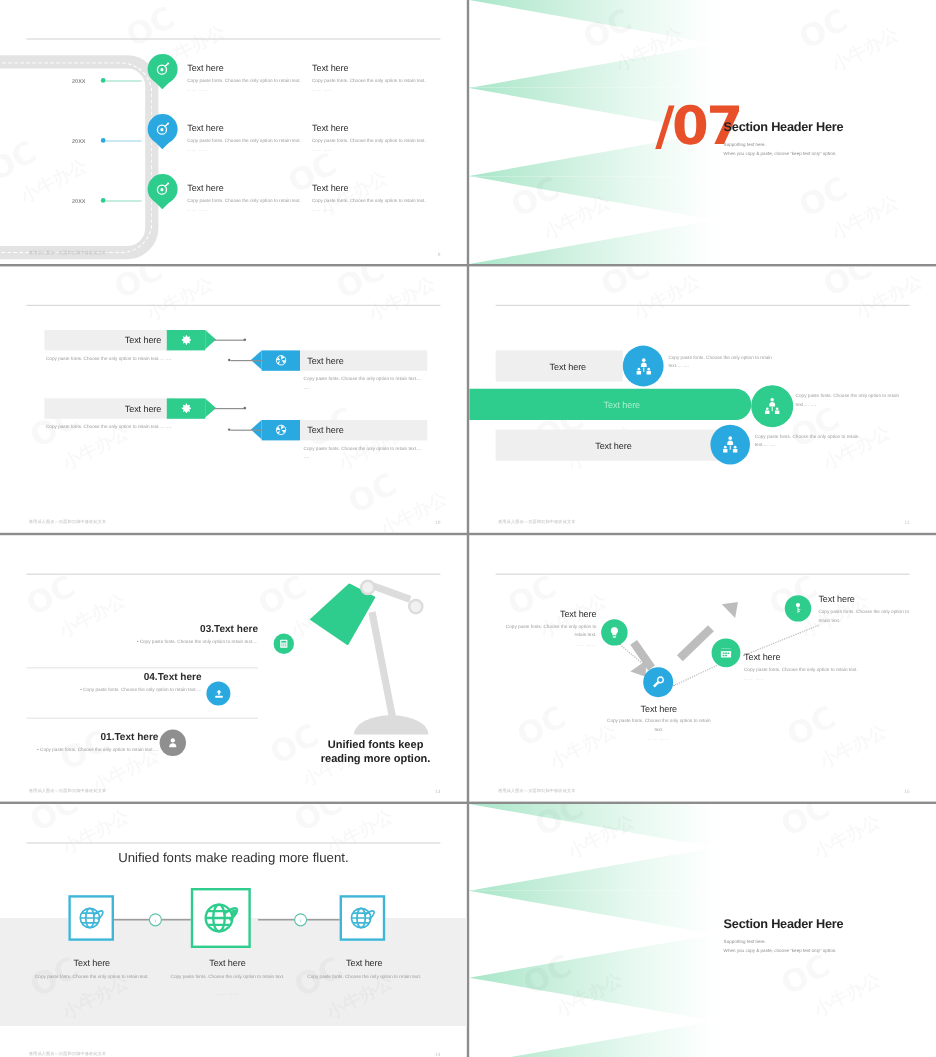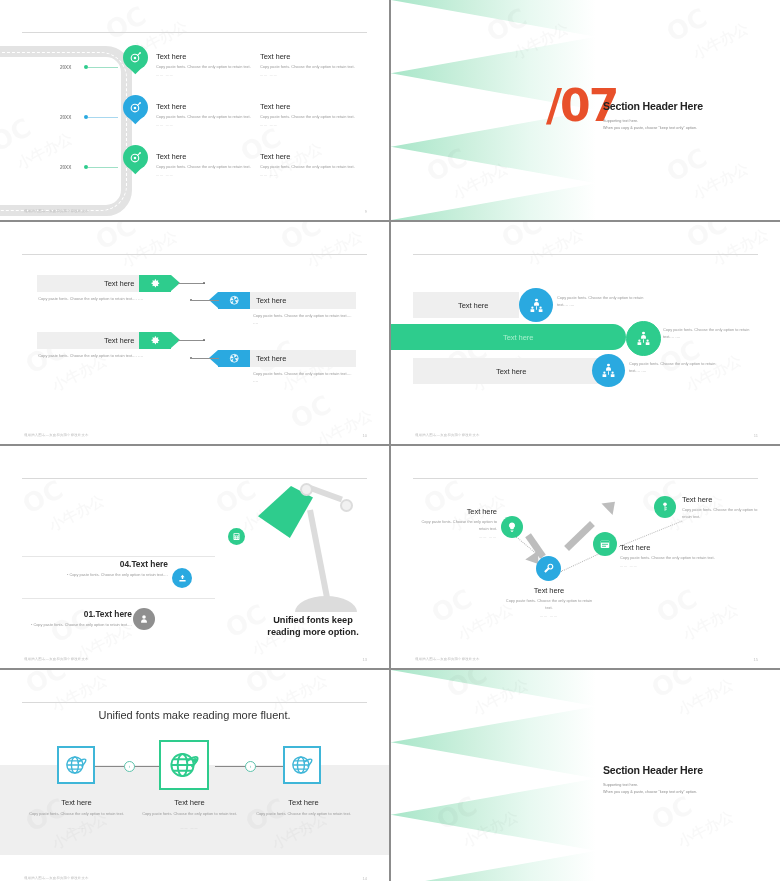--- a/index.html
+++ b/index.html
@@ -378,20 +378,24 @@
     <div class="armseg" style="left:307px;top:64px;width:6px;height:92px;transform:rotate(-11deg);transform-origin:50% 0;"></div>
     <div class="joint" style="left:300px;top:37px;width:9px;height:9px;"></div>
     <div class="joint" style="left:340px;top:53px;width:9px;height:9px;"></div>
     <div class="lampbase" style="left:295px;top:150px;width:62px;height:16px;"></div>
 
     <div class="lamptxt" style="left:248px;top:168px;width:130px;">
       <span>Unified fonts keep</span><br>
       <span>reading more option.</span>
     </div>
 
+    <div style="position:absolute;left:40px;top:73px;width:175px;text-align:right;">
+      <div class="numtitle">03.Text here</div>
+      <div class="bullet" style="margin-top:2px;">• <span>Copy paste fonts. Choose the only option to retain text.…</span></div>
+    </div>
     <div class="circ g" style="left:228px;top:82px;width:17px;height:17px;">
       <svg viewBox="0 0 24 24" width="9" height="9" fill="#fff">
           <rect x="4" y="3" width="16" height="18" rx="1.5"></rect>
           <rect x="6.4" y="5.4" width="11.2" height="4" fill="#2ecc8d"></rect>
           <rect x="6.4" y="11.4" width="2.6" height="2.4" fill="#2ecc8d"></rect>
           <rect x="10.7" y="11.4" width="2.6" height="2.4" fill="#2ecc8d"></rect>
           <rect x="15" y="11.4" width="2.6" height="2.4" fill="#2ecc8d"></rect>
           <rect x="6.4" y="15.4" width="2.6" height="2.4" fill="#2ecc8d"></rect>
           <rect x="10.7" y="15.4" width="2.6" height="2.4" fill="#2ecc8d"></rect>
           <rect x="15" y="15.4" width="2.6" height="2.4" fill="#2ecc8d"></rect>

